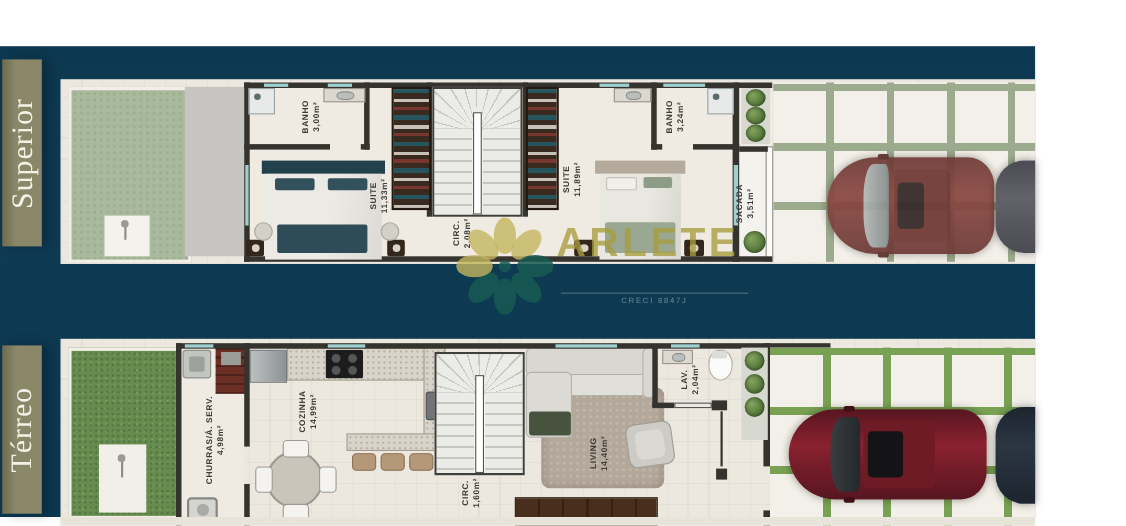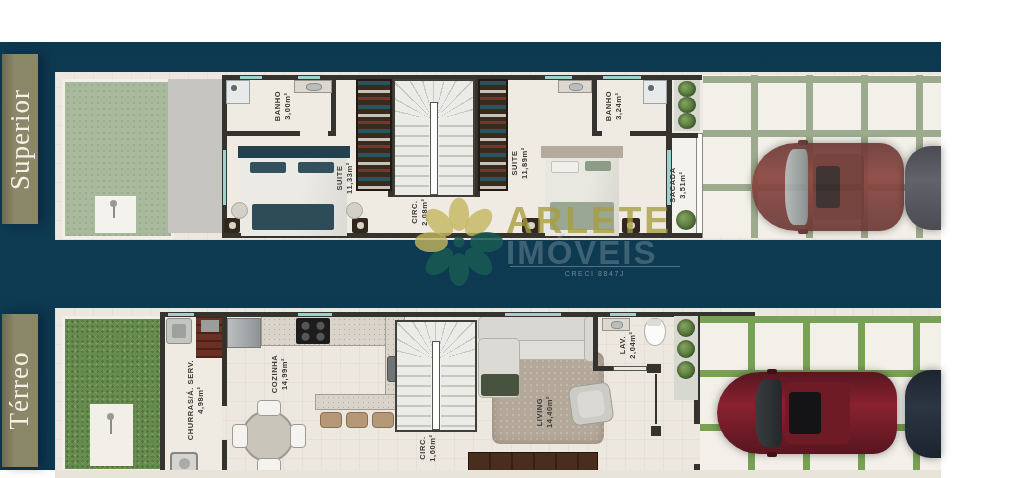--- a/index.html
+++ b/index.html
@@ -312,16 +312,15 @@
         <ellipse cx="0" cy="-30" rx="11" ry="18" fill="#175a52" opacity=".85" transform="rotate(135)"></ellipse>
         <ellipse cx="0" cy="-30" rx="11" ry="18" fill="#175a52" opacity=".85" transform="rotate(180)"></ellipse>
         <ellipse cx="0" cy="-30" rx="11" ry="18" fill="#175a52" opacity=".85" transform="rotate(225)"></ellipse>
         <ellipse cx="0" cy="-30" rx="11" ry="18" fill="#c4b75f" opacity=".8" transform="rotate(270)"></ellipse>
         <ellipse cx="0" cy="-30" rx="11" ry="18" fill="#c4b75f" opacity=".8" transform="rotate(315)"></ellipse>
         <circle cx="0" cy="0" r="6" fill="#175a52" opacity=".85"></circle>
       </g>
     </svg>
   </div>
   <div class="a" id="wm-arlete" style="left:506px;top:200px;width:180px">ARLETE</div>
-  <div class="a" id="wm-imoveis" style="left:506px;top:234px;width:180px">IMÓVEIS</div>
   <div class="a" id="wm-line" style="left:510px;top:266px;width:170px;height:1px"></div>
   <div class="a" id="wm-creci" style="left:510px;top:270px;width:170px">CRECI 8847J</div>
 </div>
 
 </body></html>

